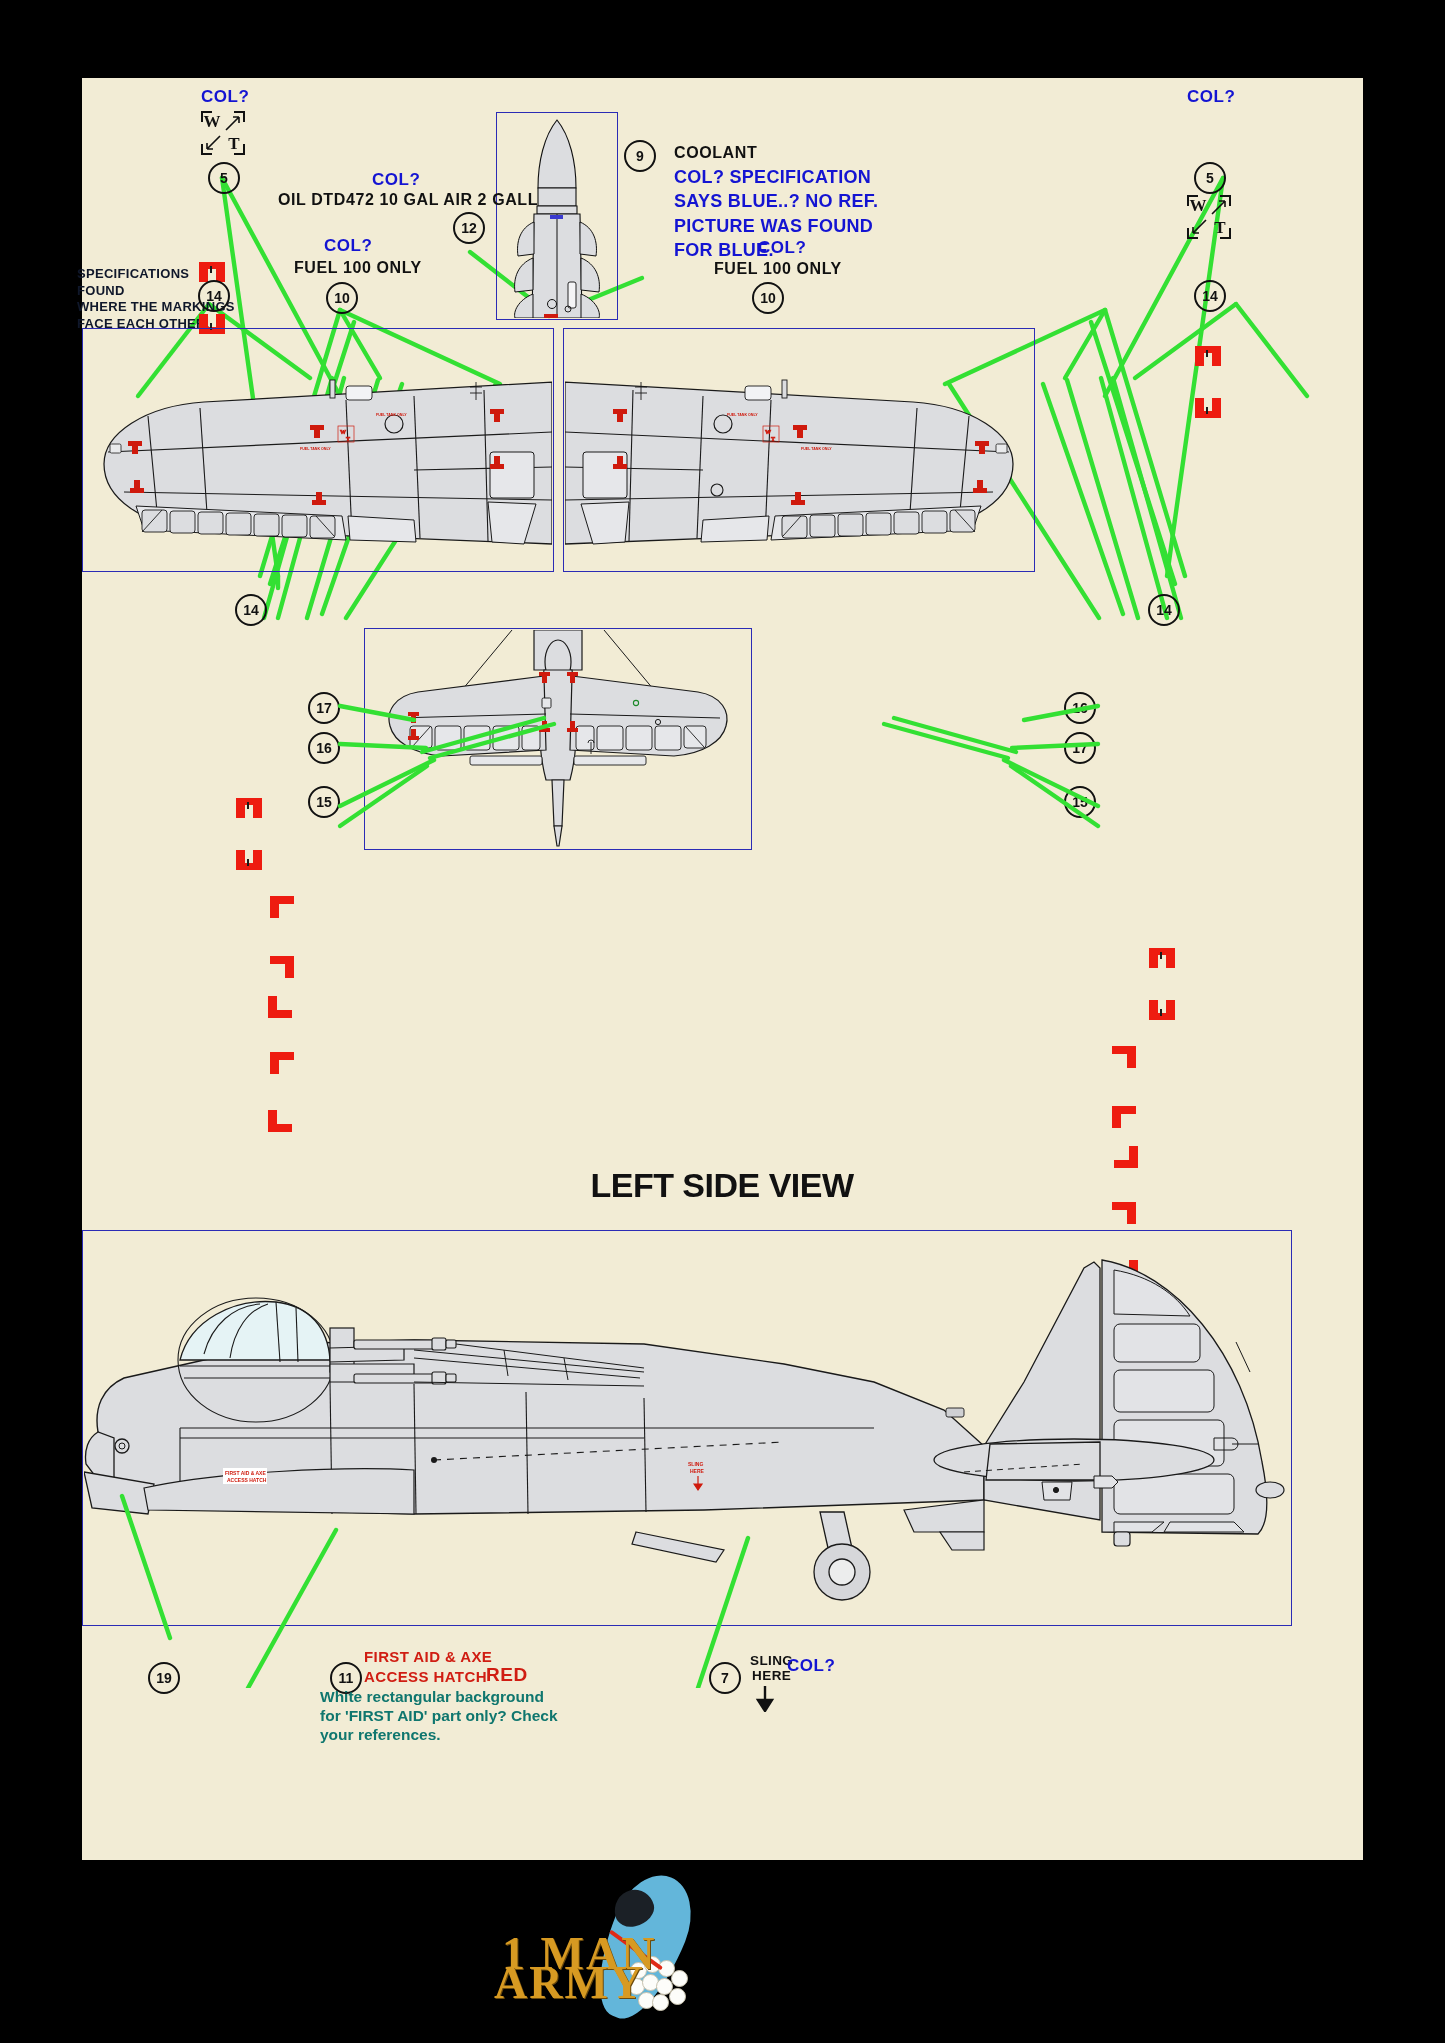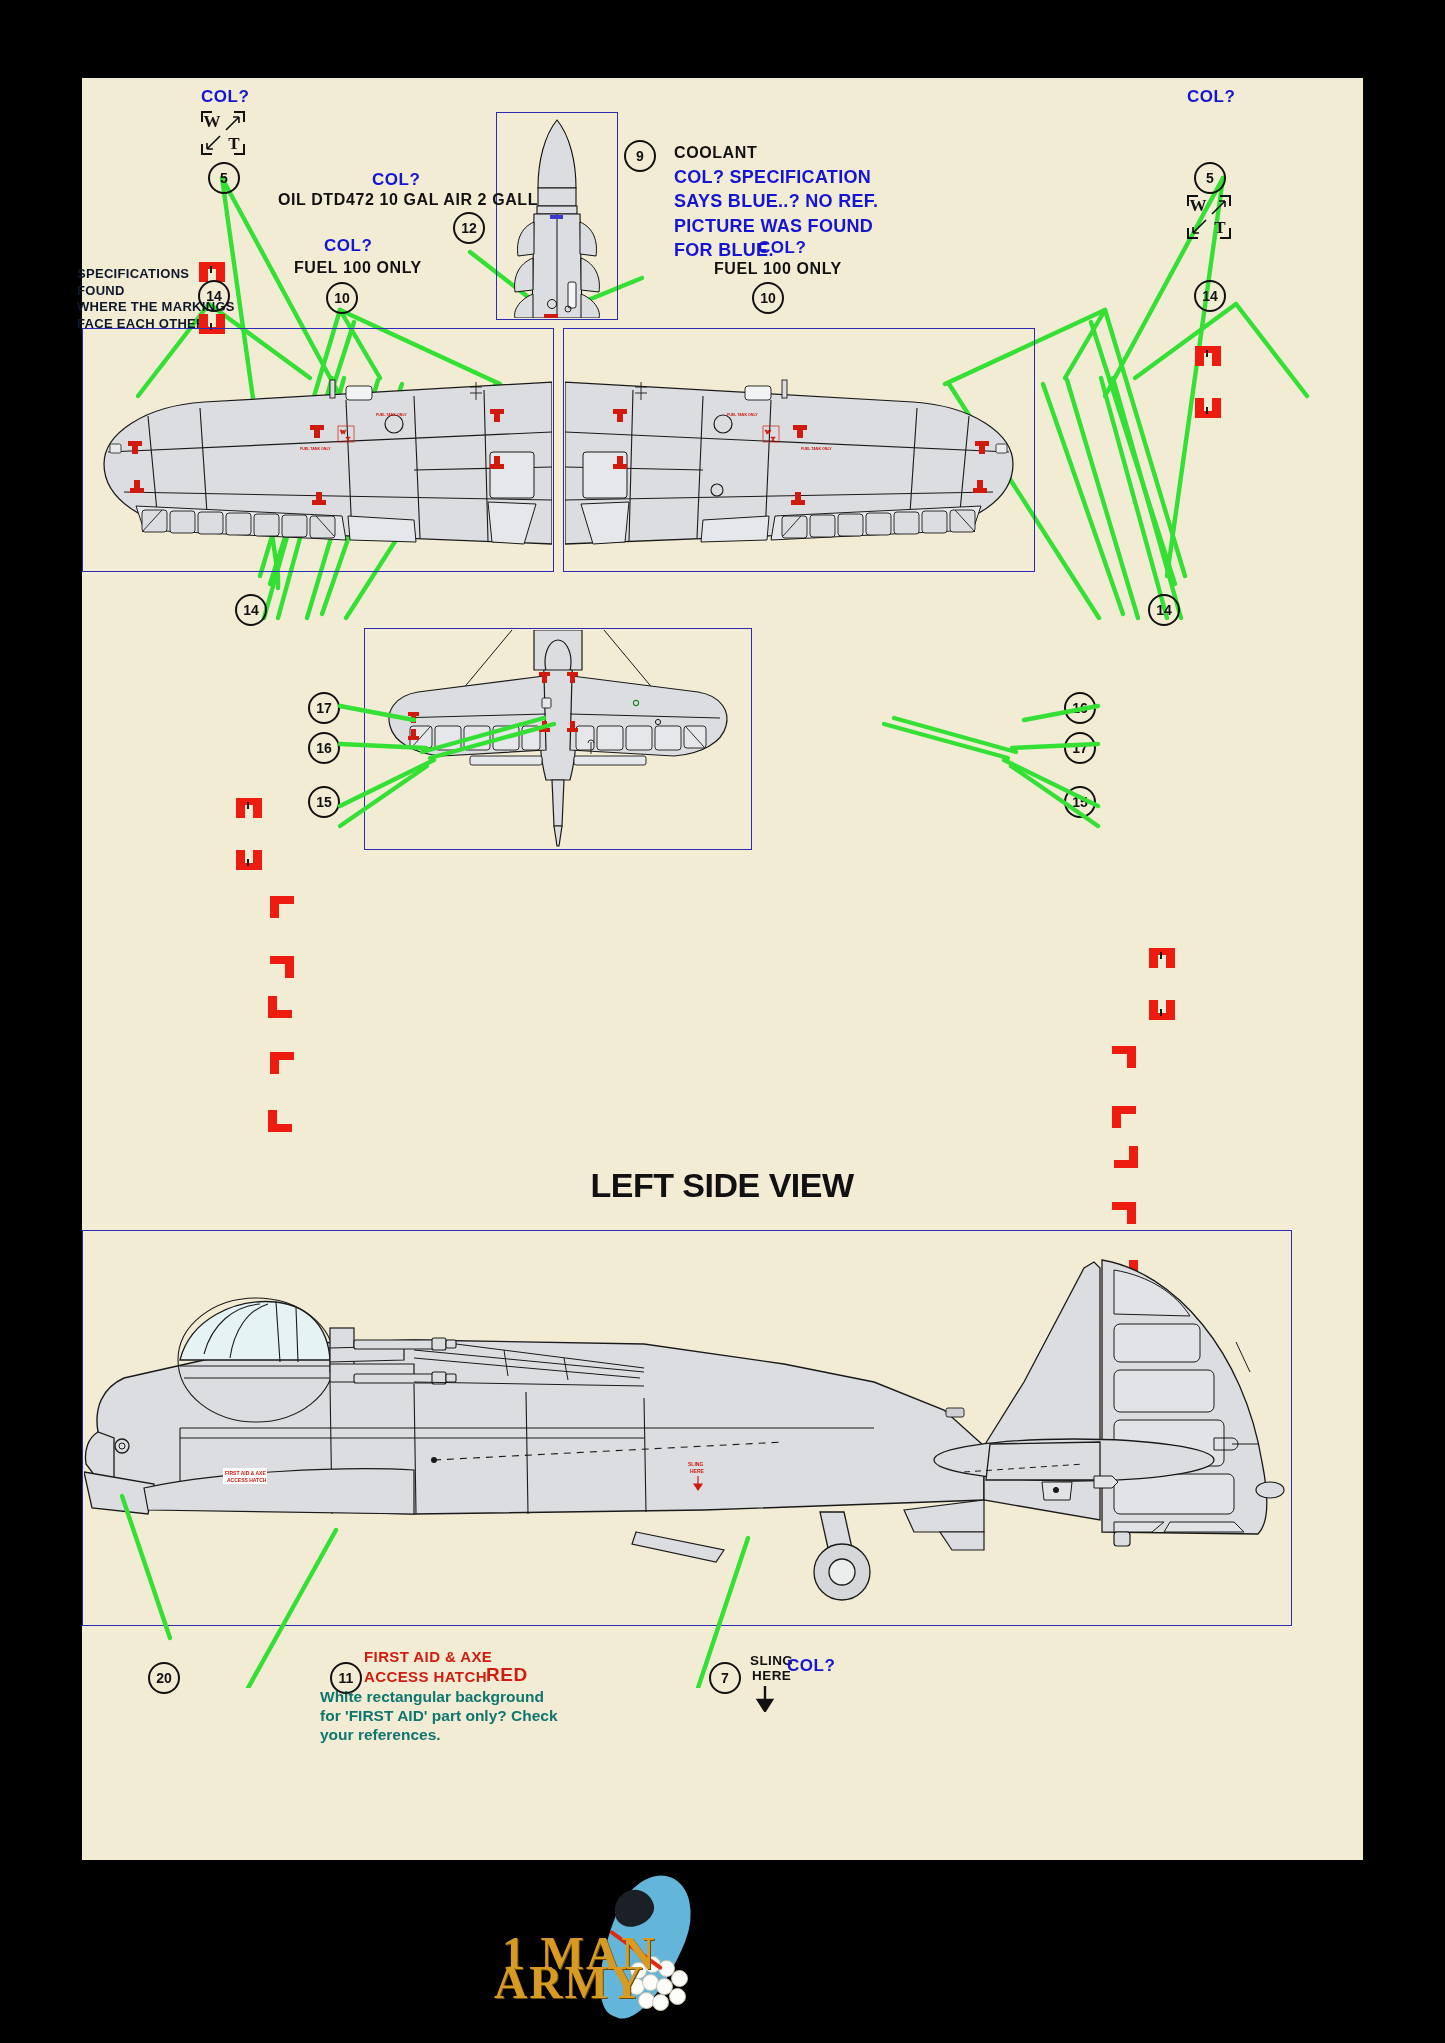--- a/index.html
+++ b/index.html
@@ -817,21 +817,21 @@
   </svg>
 
   <svg class="abs" style="left:0; top:1360px;" width="1281" height="250" viewBox="0 0 1281 250">
     <g stroke="#33e033" stroke-width="4.4" fill="none" stroke-linecap="round">
       <line x1="40" y1="58" x2="88" y2="200"></line>
       <line x1="166" y1="250" x2="254" y2="92"></line>
       <line x1="616" y1="250" x2="666" y2="100"></line>
     </g>
   </svg>
 
-  <div class="abs bubble" style="left:66px; top:1584px;">20</div>
+  <div class="abs bubble" style="left:66px; top:1584px;">19</div>
 
   <div class="abs bubble" style="left:248px; top:1584px;">11</div>
   <div class="abs red-note" style="left:282px; top:1570px;">FIRST AID &amp; AXE</div>
   <div class="abs red-note" style="left:282px; top:1590px;">ACCESS HATCH</div>
   <div class="abs red-word" style="left:404px; top:1586px;">RED</div>
   <div class="abs blue-serif" style="left:238px; top:1610px; width:240px;">White rectangular background
 for 'FIRST AID' part only? Check
 your references.</div>
 
   <div class="abs bubble" style="left:627px; top:1584px;">7</div>

